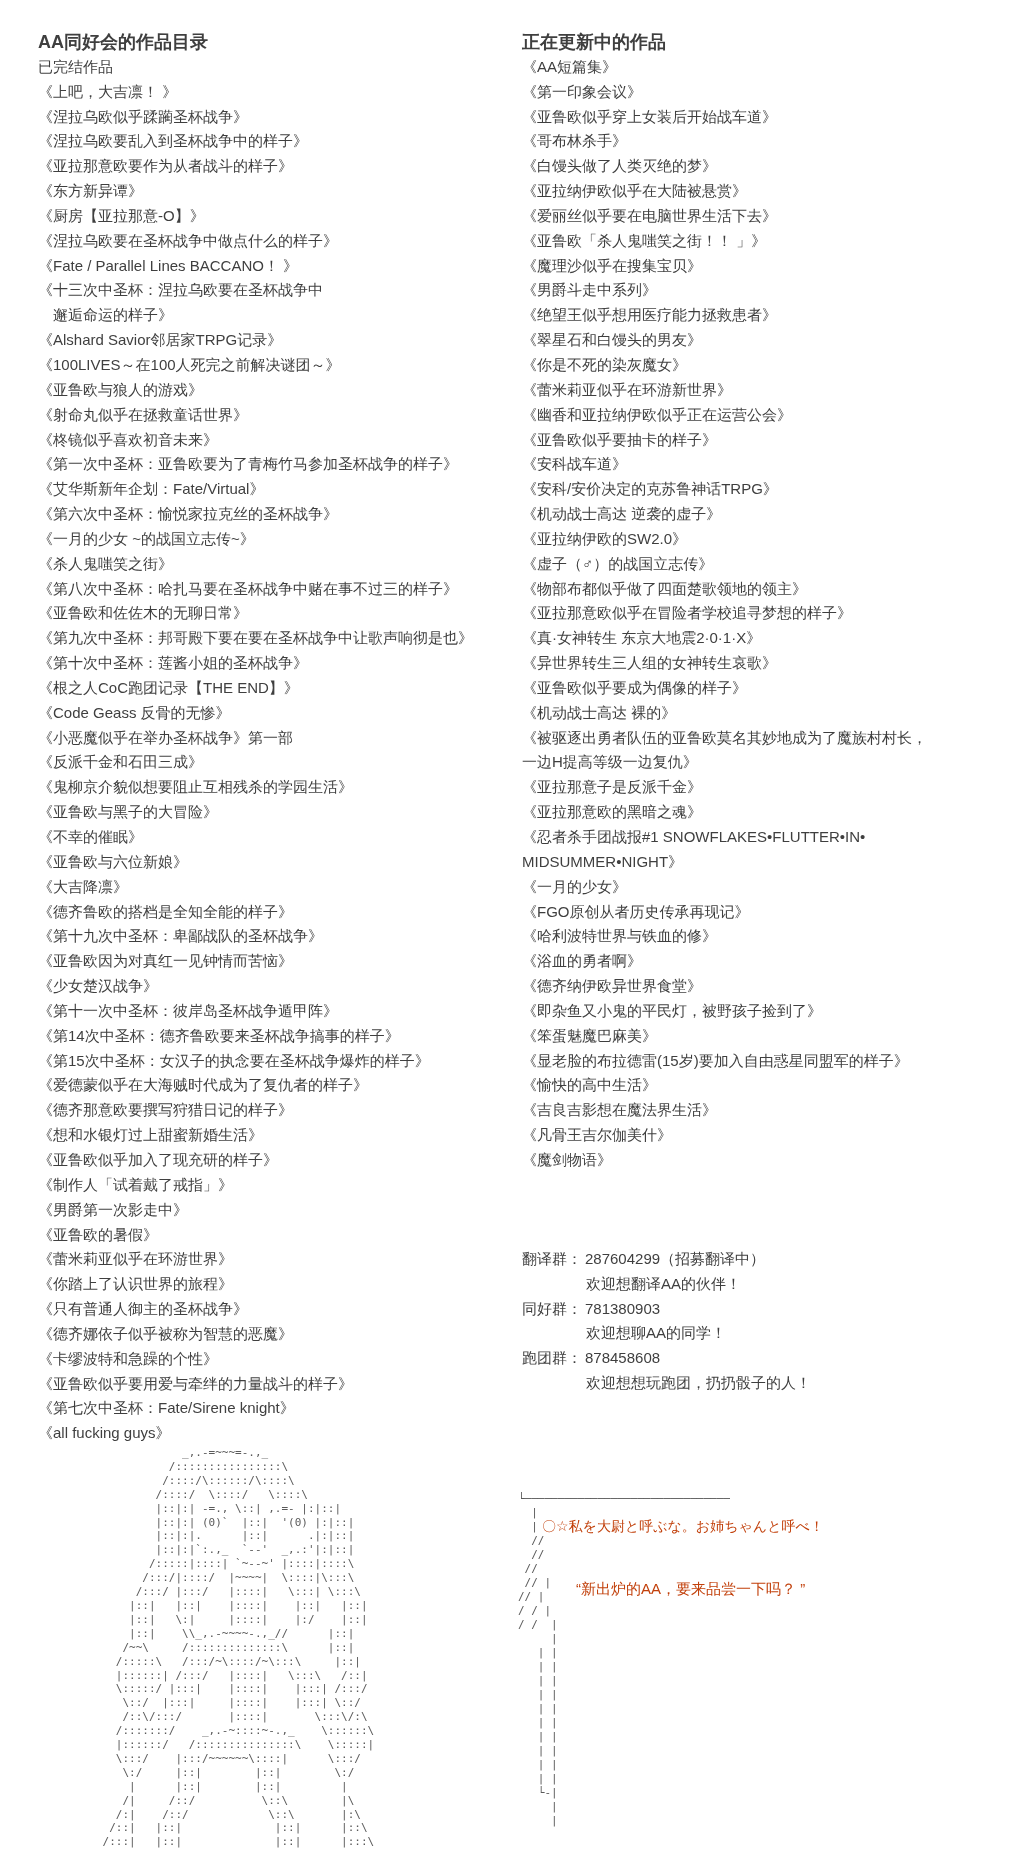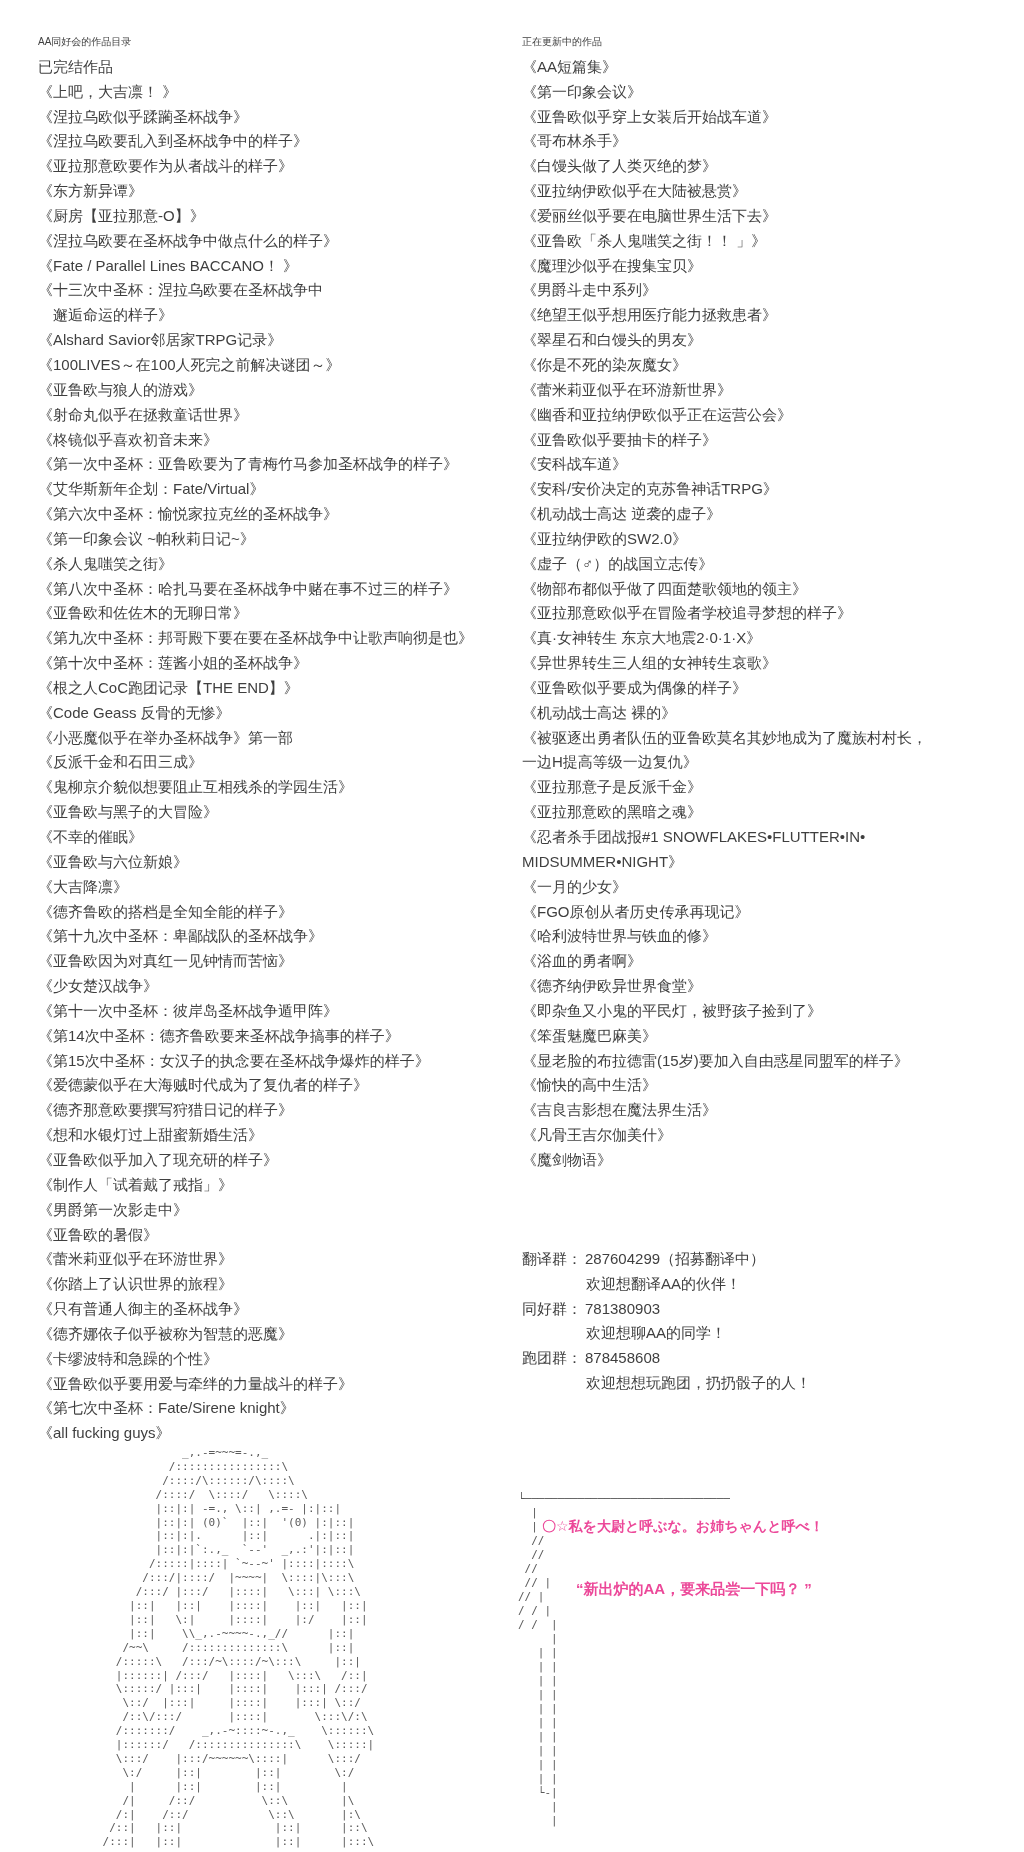--- a/index.html
+++ b/index.html
@@ -6,32 +6,32 @@
   body{
     width:1024px;height:1852px;
     font-family:"Liberation Sans","DejaVu Sans",sans-serif;
     color:#3f3f3f;
   }
   .page{position:relative;width:1024px;height:1852px;overflow:hidden;background:#ffffff;}
   .col{position:absolute;top:30px;}
   .col.left{left:38px;width:475px;}
   .col.right{left:522px;width:495px;}
   .line{font-size:15px;line-height:24.85px;white-space:pre;}
-  .col-title{font-size:10px;}
+  .col-title{font-size:18px;font-weight:bold;}
   .groups{margin-top:74px;}
   .group .gnote{padding-left:64px;}
   .glabel{margin-right:3px;}
   .art{
     position:absolute;margin:0;
     font-family:"DejaVu Sans Mono",monospace;
     color:#5a5a5a;white-space:pre;
   }
   .main-art{left:96px;top:1446px;font-size:11px;line-height:13.9px;}
   .pole-art{left:518px;top:1492px;font-size:11px;line-height:14px;}
-  .speech{position:absolute;white-space:pre;color:#ec4899;font-weight:bold;}
+  .speech{position:absolute;white-space:pre;color:#c2410c;}
   .s1{left:542px;top:1518px;font-size:14px;}
   .s2{left:576px;top:1580px;font-size:15px;}
 </style>
 </head>
 <body>
 
 <div class="page">
 
   <section class="col left">
     <div class="line col-title">AA同好会的作品目录</div>
@@ -67,21 +67,21 @@
         <div class="line">《射命丸似乎在拯救童话世界》</div>
 
         <div class="line">《柊镜似乎喜欢初音未来》</div>
 
         <div class="line">《第一次中圣杯：亚鲁欧要为了青梅竹马参加圣杯战争的样子》</div>
 
         <div class="line">《艾华斯新年企划：Fate/Virtual》</div>
 
         <div class="line">《第六次中圣杯：愉悦家拉克丝的圣杯战争》</div>
 
-        <div class="line">《第一印象会议 ~帕秋莉日记~》</div>
+        <div class="line">《一月的少女 ~的战国立志传~》</div>
 
         <div class="line">《杀人鬼嗤笑之街》</div>
 
         <div class="line">《第八次中圣杯：哈扎马要在圣杯战争中赌在事不过三的样子》</div>
 
         <div class="line">《亚鲁欧和佐佐木的无聊日常》</div>
 
         <div class="line">《第九次中圣杯：邦哥殿下要在要在圣杯战争中让歌声响彻是也》</div>
 
         <div class="line">《第十次中圣杯：莲酱小姐的圣杯战争》</div>

